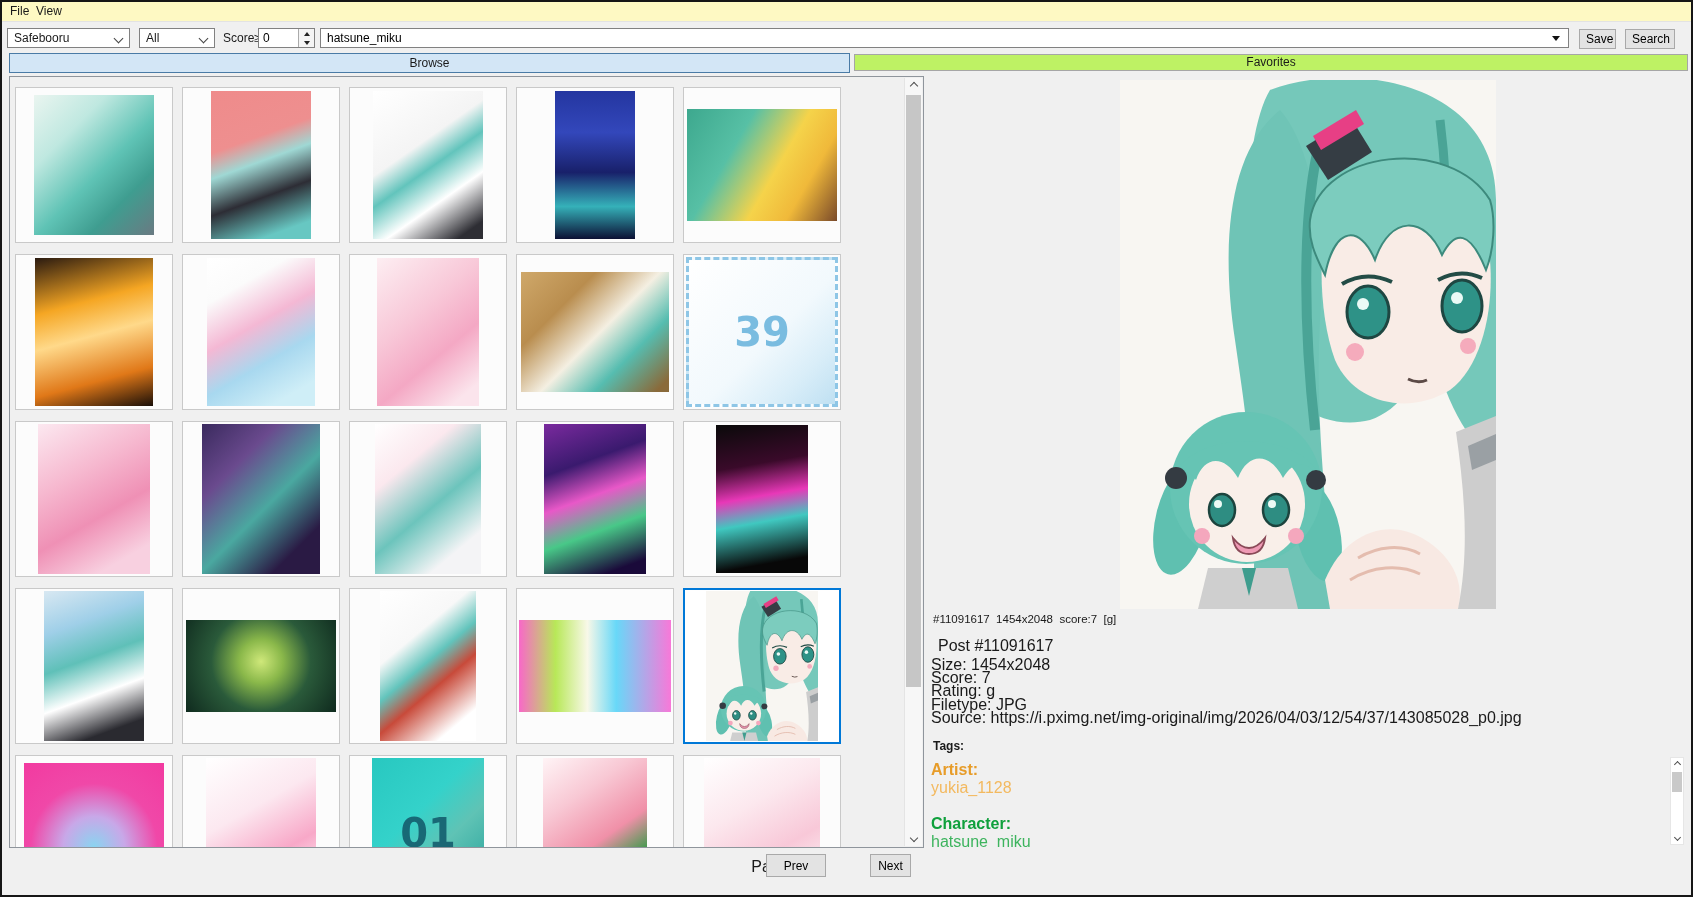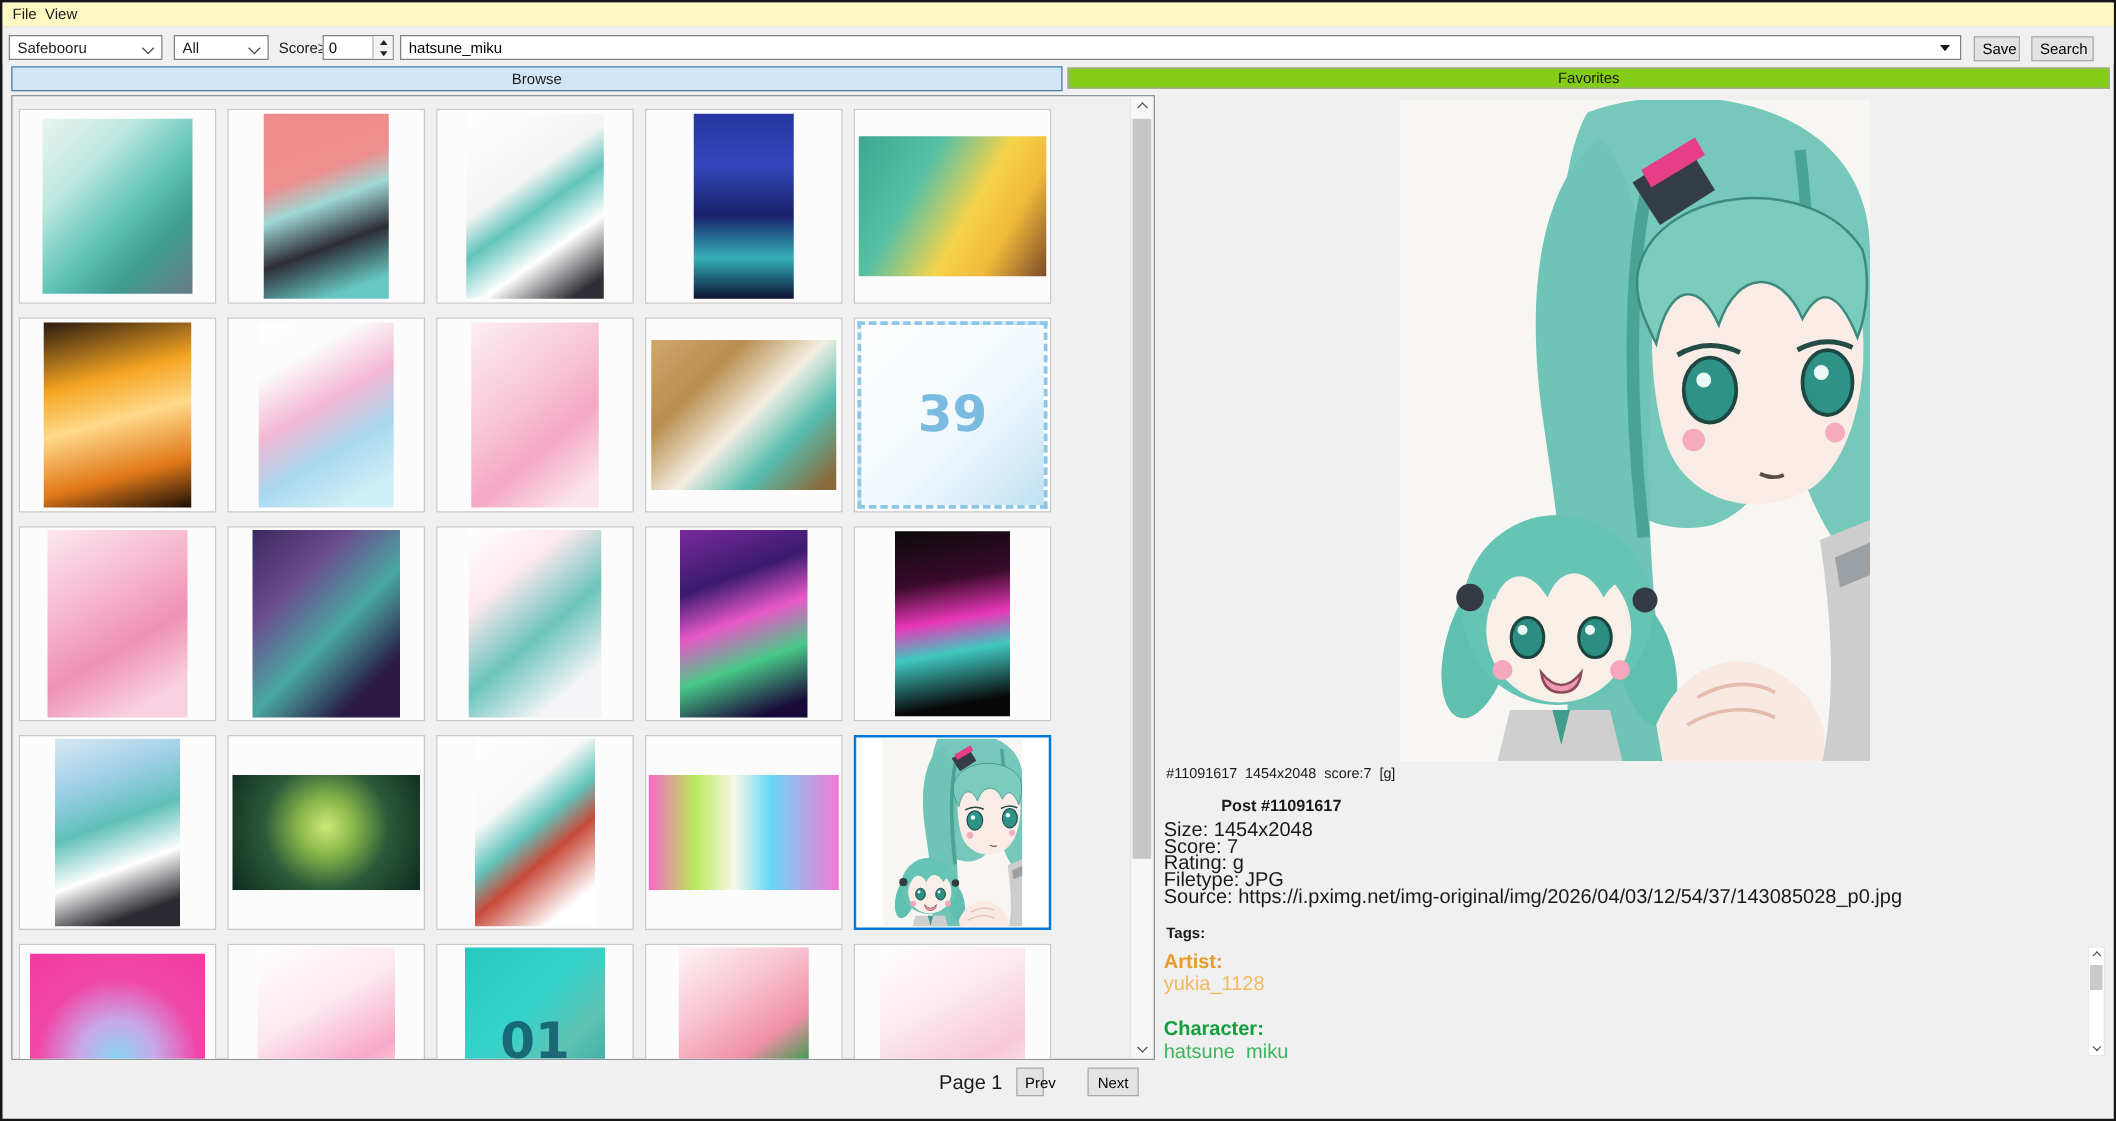--- a/index.html
+++ b/index.html
@@ -26,21 +26,21 @@
   .tri-up{width:0;height:0;border-left:3.5px solid transparent;border-right:3.5px solid transparent;border-bottom:4px solid #222;}
   .tri-down{width:0;height:0;border-left:3.5px solid transparent;border-right:3.5px solid transparent;border-top:4px solid #222;}
   .search-combo{position:absolute;background:#fff;border:1px solid #818181;box-sizing:border-box;}
   .search-combo input{position:absolute;left:0;top:0;width:calc(100% - 26px);height:100%;border:0;outline:0;font-size:12px;padding:0 6px;font-family:inherit;background:transparent;}
   .dd-arrow{position:absolute;right:8px;top:7px;width:0;height:0;border-left:4px solid transparent;border-right:4px solid transparent;border-top:5px solid #111;}
   .btn{position:absolute;background:#e3e3e3;border:1px solid #a9a9a9;box-sizing:border-box;font-size:12px;text-align:center;cursor:default;}
 
   
   .tab{position:absolute;box-sizing:border-box;font-size:12px;text-align:center;}
   .tab.browse{background:#d3e6f6;border:1px solid #4a7ba6;line-height:18px;}
-  .tab.favorites{background:#84cc16;border:1px solid #a6a6a6;line-height:15px;}
+  .tab.favorites{background:#bef264;border:1px solid #a6a6a6;line-height:15px;}
 
   
   .grid-panel{position:absolute;left:7px;top:74px;width:915px;height:772px;border:1px solid #8f959c;box-sizing:border-box;background:#f0f0f0;overflow:hidden;}
   .cell{position:absolute;width:158px;height:156px;background:#fcfcfc;border:1px solid #c9c9c9;box-sizing:border-box;display:flex;align-items:center;justify-content:center;}
   .cell.sel{border:2px solid #0078d7;background:#ffffff;}
   .thumb{position:relative;display:flex;align-items:center;justify-content:center;overflow:hidden;}
   .thumb-label{font-weight:bold;font-size:40px;font-family:"DejaVu Sans",sans-serif;opacity:.9;}
   .thumb-svg{display:block;}
 
   
@@ -53,21 +53,21 @@
   .tag-scroll .arrow .chev{width:4px;height:4px;border-color:#505050;}
   .tag-scroll .thumbbar{position:absolute;left:1px;right:1px;background:#c9c9c9;}
 
   
   .page-label{position:absolute;font-size:16px;line-height:22px;text-align:right;}
 
   
   .preview-img{position:absolute;left:1118px;top:78px;width:376px;height:529px;background:#f8f6f2;overflow:hidden;}
   .preview-img svg{display:block;width:100%;height:100%;}
   .info-line{position:absolute;left:931px;top:611px;font-size:11.5px;white-space:pre;}
-  .post-title{position:absolute;left:975px;top:635px;font-size:13px;font-weight:bold;}
+  .post-title{position:absolute;left:936px;top:635px;font-size:16px;font-weight:normal;}
   .post-details{position:absolute;left:929px;top:656px;font-size:16px;line-height:13.2px;white-space:nowrap;}
   .tags-header{position:absolute;left:931px;top:737px;font-size:12px;font-weight:bold;}
   .tags-list{position:absolute;left:929px;top:757px;width:736px;height:88px;overflow:hidden;font-size:16px;}
   .tag-group-label{font-weight:bold;line-height:13px;}
   .tag-item{line-height:13px;cursor:pointer;}
   .hidden-defs{position:absolute;width:0;height:0;overflow:hidden;}
 </style>
 </head>
 <body>
 
@@ -243,21 +243,21 @@
           <span class="chev up"></span>
         </div>
       <div class="thumbbar" style="top:17px;height:592px;"></div>
       <div class="arrow" style="bottom:0;">
           <span class="chev"></span>
         </div>
     </div>
   </div>
 
   <span class="page-label" style="left:748px;top:854px;width:52px;">Page 1</span>
-  <button class="btn" style="left:811px;top:852px;width:22px;height:23px;">Prev</button>
+  <button class="btn" style="left:764px;top:852px;width:60px;height:23px;">Prev</button>
   <button class="btn" style="left:868px;top:852px;width:41px;height:23px;">Next</button>
 
   <div class="preview-img">
     <svg viewBox="0 0 376 529" preserveAspectRatio="xMidYMid slice">
         <use href="#miku-art"></use>
       </svg>
   </div>
 
   <div class="info-line">#11091617  1454x2048  score:7  [g]</div>
   <div class="post-title">Post #11091617</div>

